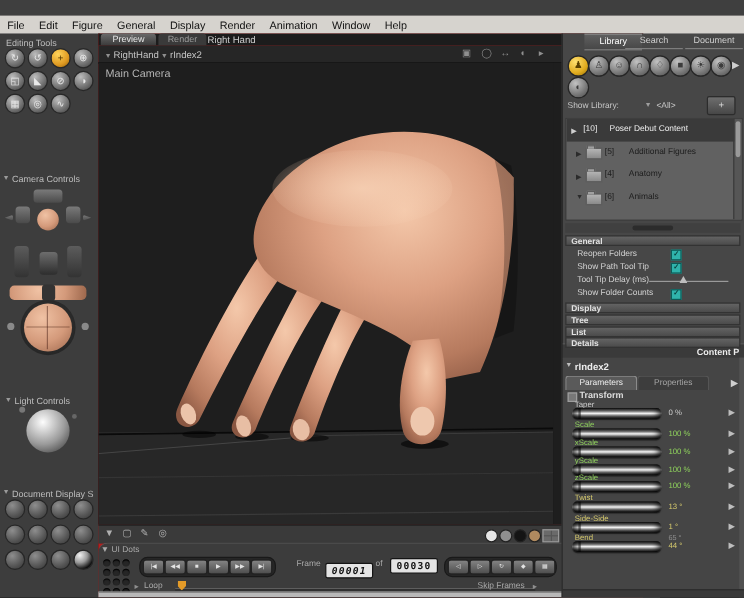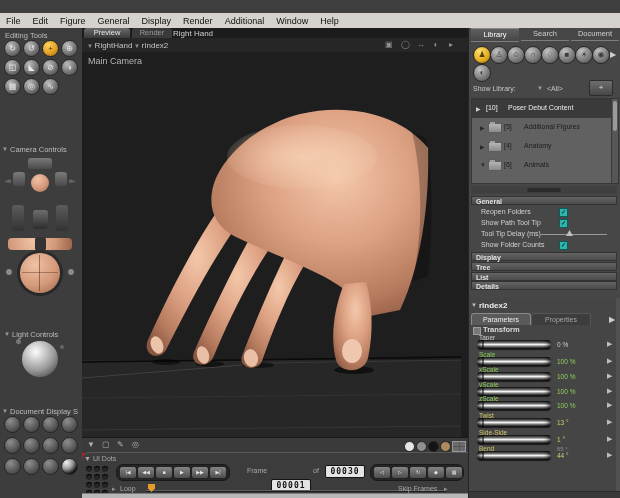--- a/index.html
+++ b/index.html
@@ -127,21 +127,21 @@
 <div class="app">
 
 
   <div class="menubar" id="menubar">
       <div class="menu-item">File</div>
       <div class="menu-item">Edit</div>
       <div class="menu-item">Figure</div>
       <div class="menu-item">General</div>
       <div class="menu-item">Display</div>
       <div class="menu-item">Render</div>
-      <div class="menu-item">Additional</div>
+      <div class="menu-item">Animation</div>
       <div class="menu-item">Window</div>
       <div class="menu-item">Help</div>
     </div>
 
   <div class="left-panel">
     <div class="sec-label" style="left:5px;top:3px;">Editing Tools</div>
     <div id="tools-grid" class="abs" style="left:0;top:12px;width:82px;height:68px;">
         <div class="tool" style="left: 4px; top: 0px;">↻</div>
         <div class="tool" style="left: 23px; top: 0px;">↺</div>
         <div class="tool active" style="left: 42px; top: 0px;">+</div>
@@ -298,21 +298,21 @@
         </div>
       <div class="tgroup" style="left:34px;top:11px;width:112px;" id="t-left">
           <div class="tbtn" style="left: 2px;">|◀</div>
           <div class="tbtn" style="left: 20px;">◀◀</div>
           <div class="tbtn" style="left: 38px;">■</div>
           <div class="tbtn" style="left: 56px;">▶</div>
           <div class="tbtn" style="left: 74px;">▶▶</div>
           <div class="tbtn" style="left: 92px;">▶|</div>
         </div>
       <span class="anim-label" style="left:165px;top:14px;">Frame</span>
-      <div class="framebox" style="left:189px;top:26px;">00001</div>
+      <div class="framebox" style="left:189px;top:16px;font-style:italic;">00001</div>
       <span class="anim-label" style="left:231px;top:14px;">of</span>
       <div class="framebox" style="left:243px;top:12px;">00030</div>
       <div class="tgroup" style="left:288px;top:11px;width:92px;" id="t-right">
           <div class="tbtn" style="left: 2px;">◁</div>
           <div class="tbtn" style="left: 20px;">▷</div>
           <div class="tbtn" style="left: 38px;">↻</div>
           <div class="tbtn" style="left: 56px;">◆</div>
           <div class="tbtn" style="left: 74px;">▦</div>
         </div>
       <span class="anim-label" style="left:30px;top:32px;color:#8f8f8f;">▸</span>
@@ -320,21 +320,21 @@
       <div class="tl-line" style="left:64px;top:37px;width:300px;"></div>
       <div class="tl-marker" style="left:66px;top:31px;"></div>
       <span class="anim-label" style="left:316px;top:32px;">Skip Frames</span>
       <span class="anim-label" style="left:362px;top:32px;color:#8f8f8f;">▸</span>
     </div>
     <div class="bottom-frame"></div>
   </div>
 
   <div class="right-panel" id="rightpanel">
     <div id="lib-tabs">
-        <div class="lib-tab active" style="left: 2px; width: 48px; text-align: center;">Library</div>
+        <div class="lib-tab active" style="left: 18px; width: 48px; text-align: center;">Library</div>
         <div class="lib-tab " style="left: 52px; width: 48px;">Search</div>
         <div class="lib-tab " style="left: 102px; width: 48px;">Document</div>
       </div>
     <div id="cats">
         <div class="cat active" style="left: 4px; top: 18px;">♟</div>
         <div class="cat" style="left: 21px; top: 18px;">♙</div>
         <div class="cat" style="left: 38px; top: 18px;">☺</div>
         <div class="cat" style="left: 55px; top: 18px;">∩</div>
         <div class="cat" style="left: 72px; top: 18px;">♢</div>
         <div class="cat" style="left: 89px; top: 18px;">■</div>
@@ -372,20 +372,23 @@
           <span class="arr" style="left: 8px; color: rgb(43, 43, 43);">▼</span>
           <span class="folder"></span>
           <span class="cnt" style="left: 32px;">[6]</span>
           <span class="lbl" style="left: 52px;">Animals</span>
         </div>
       </div>
     <div class="grip" style="top:158px;">
         <i></i>
       </div>
     <div id="settings"></div>
+    <div class="content-bar" style="top:258px;">
+      <span class="content-btn">Content P</span>
+    </div>
 
     <div class="palette">
       <span class="pal-arr" style="left:2px;">▼</span>
       <span class="pal-hdr" style="left:10px;">rIndex2</span>
       <div class="ptab active" style="left:2px;width:58px;">Parameters</div>
       <div class="ptab idle" style="left:62px;width:58px;">Properties</div>
       <span class="abs" style="left:140px;top:17px;font-size:8px;color:#cfcfcf;">▶</span>
       <div class="group-box"></div>
       <span class="group-label">Transform</span>
       <div id="dials">

